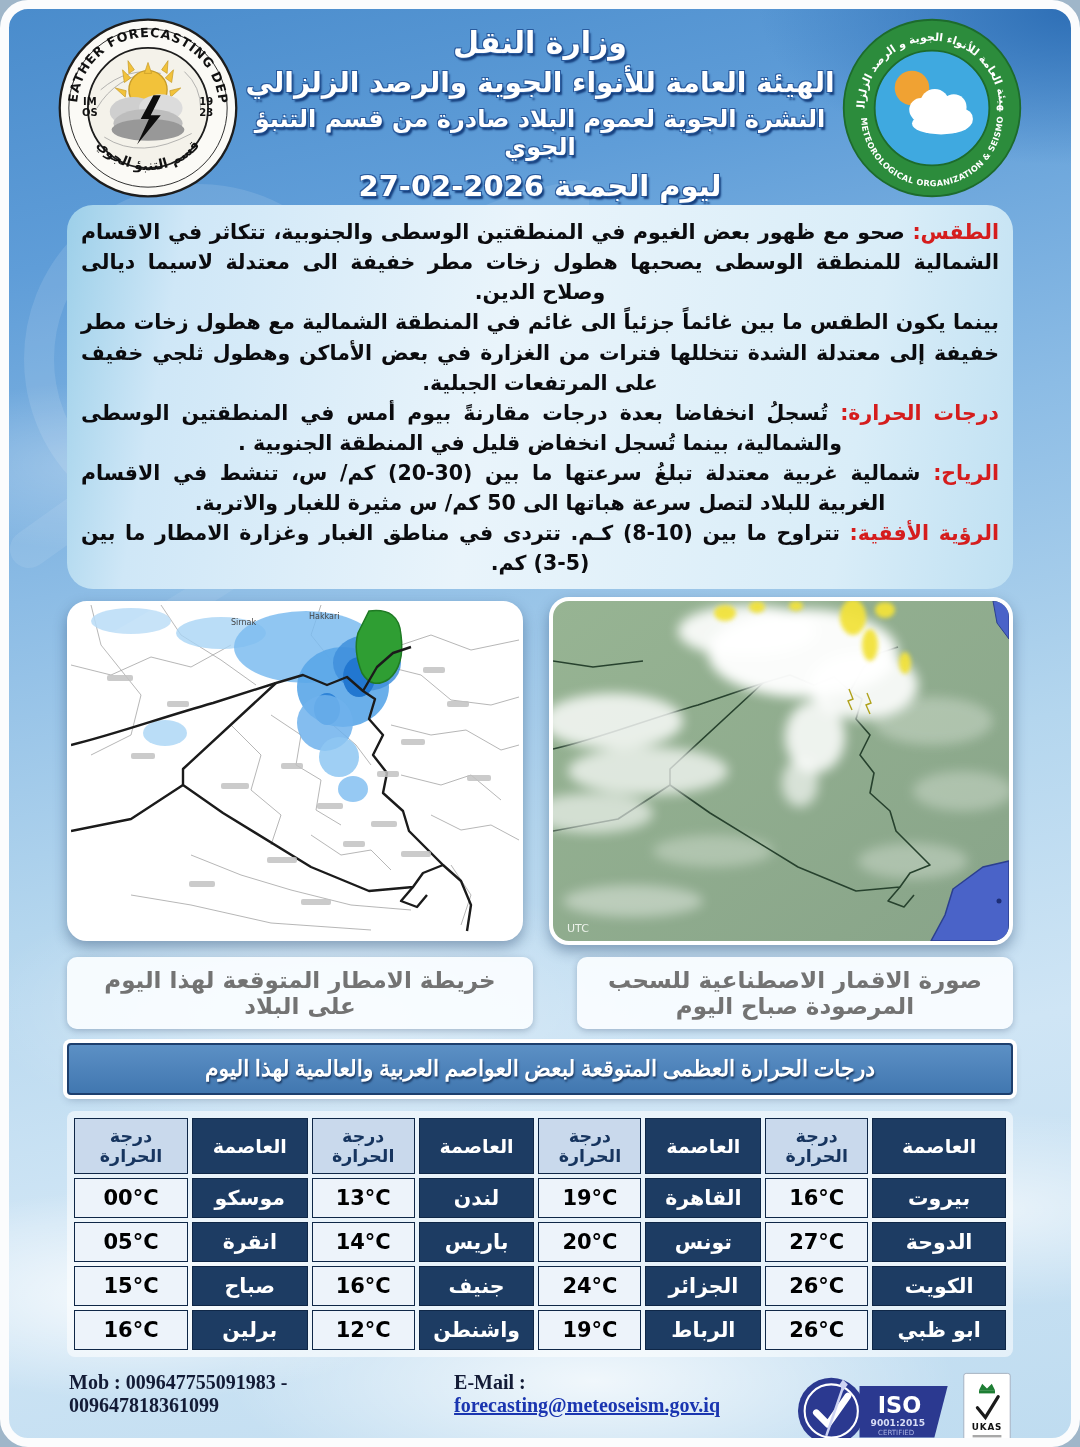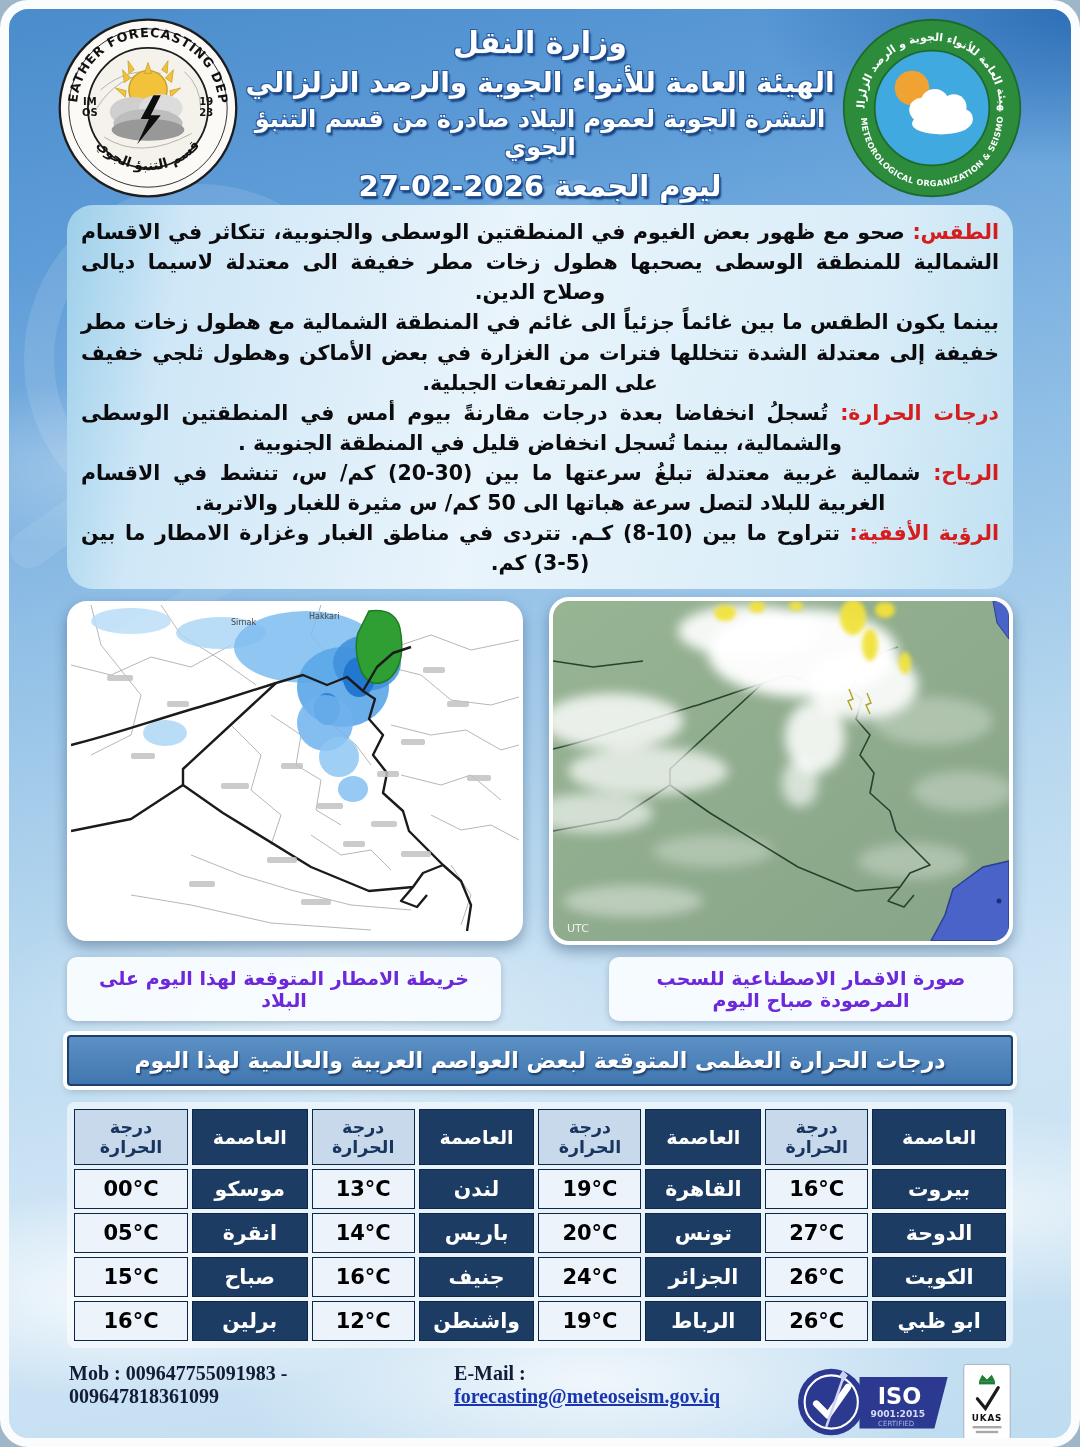--- a/index.html
+++ b/index.html
@@ -44,33 +44,34 @@
   
   .maps{display:flex; justify-content:space-between; align-items:flex-start; margin:12px 58px 0;}
   .mapbox{
     border-radius:20px; border:4px solid #fff; overflow:hidden; background:#fff;
     box-shadow:0 6px 14px rgba(25,55,95,.4);
   }
   .rainmap{width:448px; height:332px;}
   .satmap{width:456px; height:340px; margin-top:-4px;}
   .captions{display:flex; justify-content:space-between; margin:12px 58px 0;}
   .cap{
-    background:rgba(250,253,255,.93); border-radius:10px; padding:10px 12px;
-    color:#6d28d9; font-weight:700; font-size:19px; text-align:center; direction:rtl;
+    background:rgba(250,253,255,.93); border-radius:10px; padding:10px 28px;
+    color:#737373; font-weight:700; font-size:23px; text-align:center; direction:rtl;
     box-shadow:0 2px 6px rgba(20,40,80,.25);
   }
   .cap-left{width:410px;}
   .cap-right{width:380px;}
   
   .banner{
     margin:14px 58px 16px; background:linear-gradient(180deg,#5c90c5,#4177b0);
     border:2px solid #1d3f6e; box-shadow:0 0 0 4px #fff, 0 4px 8px rgba(20,40,80,.3);
     border-radius:4px; color:#fff; font-weight:700; font-size:22px; text-align:center;
     padding:11px 8px; direction:rtl;
     text-shadow:1px 2px 2px #1c3a63;
+    font-family:Liberation Serif, serif;
   }
   
   .tablewrap{margin:12px 58px 0; background:rgba(255,255,255,.55); border-radius:8px; padding:3px;}
   table{width:100%; border-collapse:separate; border-spacing:4px; direction:rtl; table-layout:fixed;}
   th,td{border:1px solid #0f2747; text-align:center; vertical-align:middle; overflow:hidden;}
   .c-cap{background:#1d3c63; color:#fff; font-weight:700; font-size:20.5px; padding:7px 3px;margin-left:24px;}
   th.c-cap{font-size:19px; padding:7px 3px;}
   .c-th{background:#c9d9ec; color:#17355f; font-weight:700; font-size:17.5px; padding:7px 2px;}
   .c-temp{background:#edf3fa; color:#000000; font-weight:700; font-size:21px; padding:7px 2px; direction:ltr;}
   

